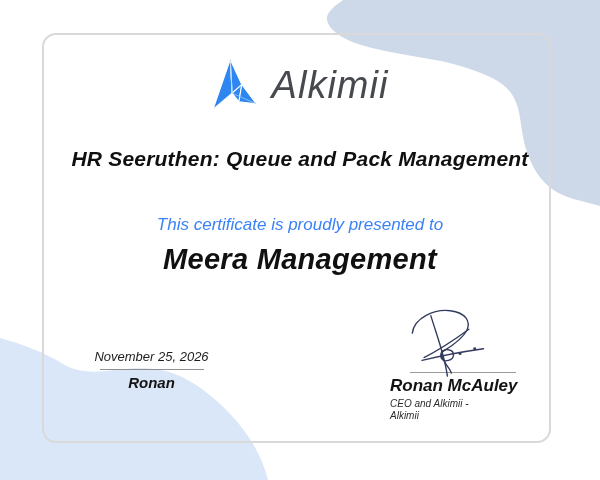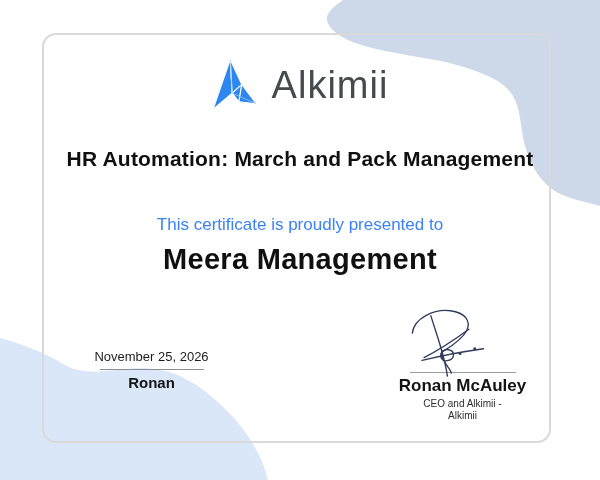--- a/index.html
+++ b/index.html
@@ -12,21 +12,21 @@
   
   .blobs{position:absolute;inset:0;width:600px;height:480px;z-index:0;}
   .blob-tr{fill:var(--blob_gray_blue,#cdd8e8);}
   .blob-bl{fill:var(--blob_light_blue,#d9e7f8);}
   
   .card{
     position:absolute;left:42px;top:33px;width:509px;height:410px;
     border:2px solid var(--card_border,#d9d9d9);
     border-radius:14px;background:transparent;z-index:1;box-sizing:border-box;
   }
-  .content{position:absolute;inset:0;z-index:2;}
+  .content{position:absolute;inset:0;z-index:2;font-style:italic;}
   
   .logo{position:absolute;top:58px;left:0;width:100%;display:flex;align-items:center;justify-content:center;gap:12px;}
   .logo-icon{width:48px;height:55px;display:block;}
   .wordmark{
     font-size:38px;color:var(--wordmark_gray,#46494d);
     letter-spacing:1px;font-weight:400;line-height:55px;
   }
   
   .course-title{
     position:absolute;top:147px;left:0;width:100%;text-align:center;
@@ -39,21 +39,21 @@
   .recipient{
     position:absolute;top:243px;left:0;width:100%;text-align:center;
     font-size:29px;font-weight:bold;color:var(--text_black,#101010);letter-spacing:.3px;
   }
   
   .date-block{position:absolute;left:88px;top:349px;width:127px;text-align:center;}
   .date-value{font-size:13px;color:#1d1d1d;}
   .date-line{width:104px;margin:5px auto 0;border-top:1px solid var(--rule_gray,#8f8f8f);height:0;}
   .date-label{margin-top:4px;font-size:15px;font-weight:bold;color:#151515;}
   
-  .sig-block{position:absolute;left:390px;top:300px;width:145px;text-align:center;}
+  .sig-block{position:absolute;left:390px;top:300px;width:145px;}
   .sig-svg{display:block;margin:0 auto -6px;width:130px;height:78px;}
   .sig-stroke{fill:none;stroke:var(--ink_navy,#333b5e);stroke-width:1.4;stroke-linecap:round;}
   .sig-dot{fill:var(--ink_navy,#333b5e);}
   .sig-line{width:106px;margin:0 auto;border-top:1px solid #9a9a9a;height:0;}
   .sig-name{margin-top:3px;font-size:17px;font-weight:bold;color:#131313;}
   .sig-role{margin-top:2px;font-size:10px;color:#2c2c2c;line-height:1.2;}
   .logo-facet{fill:var(--brand_blue,#2e87f0);stroke:#ffffff;stroke-width:1.1;stroke-linejoin:round;}
   .logo-seam{stroke:#9ec9f7;stroke-width:.8;fill:none;}
 </style>
 </head>
@@ -75,21 +75,21 @@
     <svg class="logo-icon" viewBox="0 0 50 56" aria-hidden="true">
       <polygon class="logo-facet" points="19,1 1,53 21,36"></polygon>
       <polygon class="logo-facet" points="19,1 21,36 31,27"></polygon>
       <polygon class="logo-facet" points="31,27 21,36 28,45"></polygon>
       <polygon class="logo-facet" points="31,27 28,45 46,47"></polygon>
       <path class="logo-seam" d="M19 1 L21 36 M21 36 L46 47"></path>
     </svg>
     <span class="wordmark">Alkimii</span>
   </div>
 
-  <div class="course-title">HR Automation: March and Pack Management</div>
+  <div class="course-title">HR Seeruthen: Queue and Pack Management</div>
 
   <div class="presented">This certificate is proudly presented to</div>
 
   <div class="recipient">Meera Management</div>
 
   <div class="date-block">
     <div class="date-value">November 25, 2026</div>
     <div class="date-line"></div>
     <div class="date-label">Ronan</div>
   </div>

